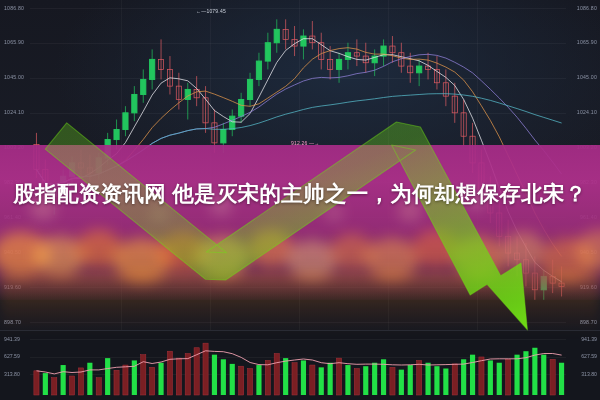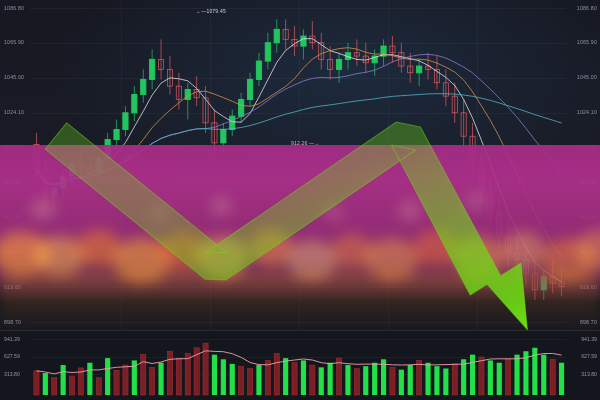--- a/index.html
+++ b/index.html
@@ -374,14 +374,15 @@
       <linearGradient id="arrowFade" x1="0" y1="0" x2="1" y2="1">
         <stop offset="0" stop-color="#6fdd15" stop-opacity="0.30"></stop>
         <stop offset="0.42" stop-color="#6fdd15" stop-opacity="0.34"></stop>
         <stop offset="0.72" stop-color="#6fdd15" stop-opacity="0.62"></stop>
         <stop offset="1" stop-color="#6fdd15" stop-opacity="1"></stop>
       </linearGradient>
     </defs>
     <path id="arrow-path" d="M45.279925373394086,149.1939380019765 L205.2799253733941,279.1939380019765 L225.59962656506383,280.03022344124713 L415.59962656506383,150.03022344124713 L391.59293020710504,145.02420855159355 L470.1573125199911,294.9412380043905 L487.10680639398515,284.3245220613393 L527.4317011601358,329.86464571179584 L521.0057941419733,263.09109017523684 L500.6664014931804,275.83114930689834 L420.40706979289496,126.97579144840645 L396.40037343493617,121.96977655875286 L206.40037343493617,251.96977655875287 L226.7200746266059,252.8060619980235 L66.72007462660592,122.80606199802348 Z" fill="url(#arrowFade)" stroke="#6fdd15" stroke-width="1.1" stroke-opacity="0.45" stroke-linejoin="round"></path>
   </svg>
 
+  <div class="title">股指配资资讯网 他是灭宋的主帅之一，为何却想保存北宋？</div>
 
 </div>
 
 </body></html>

